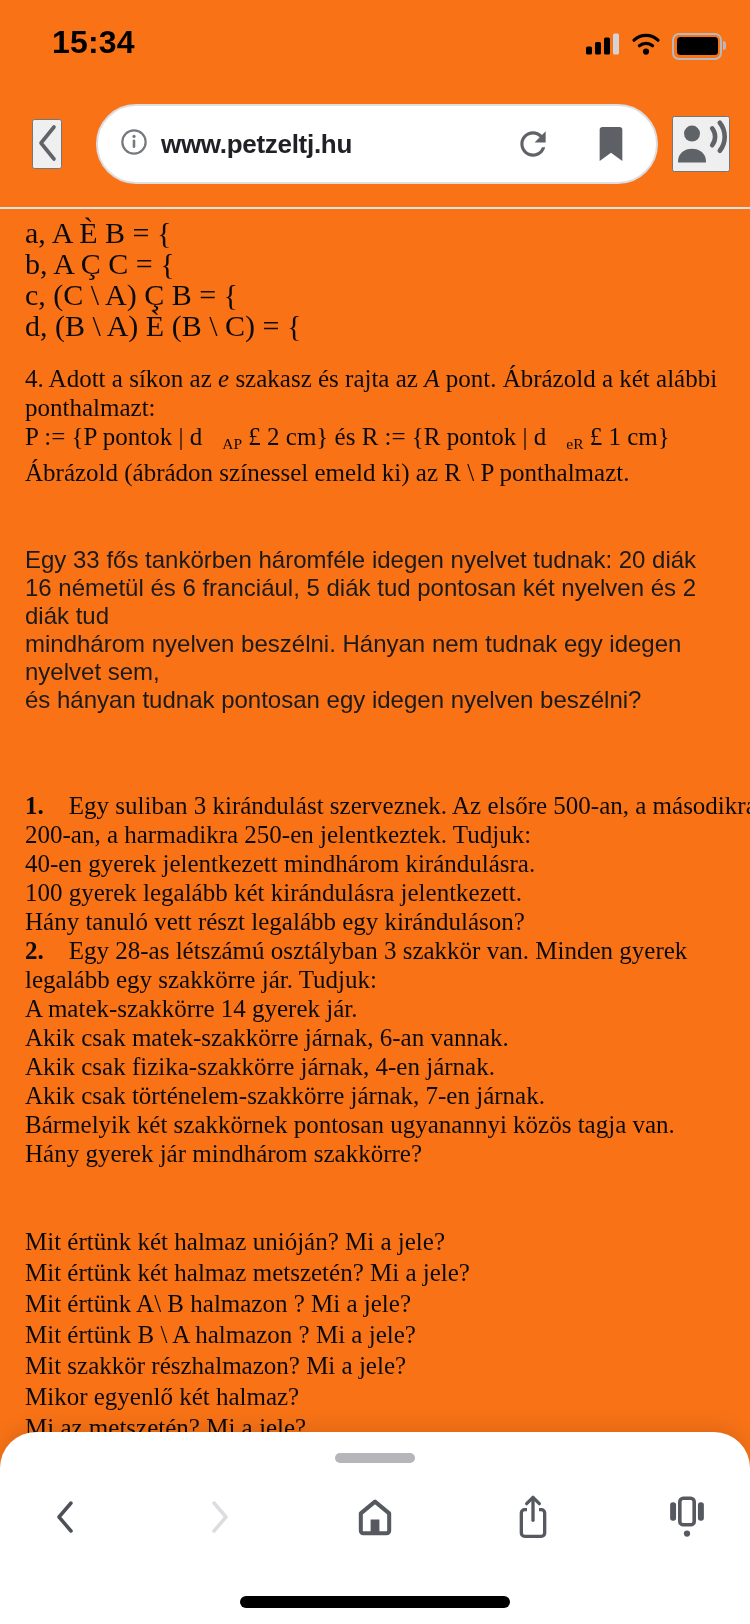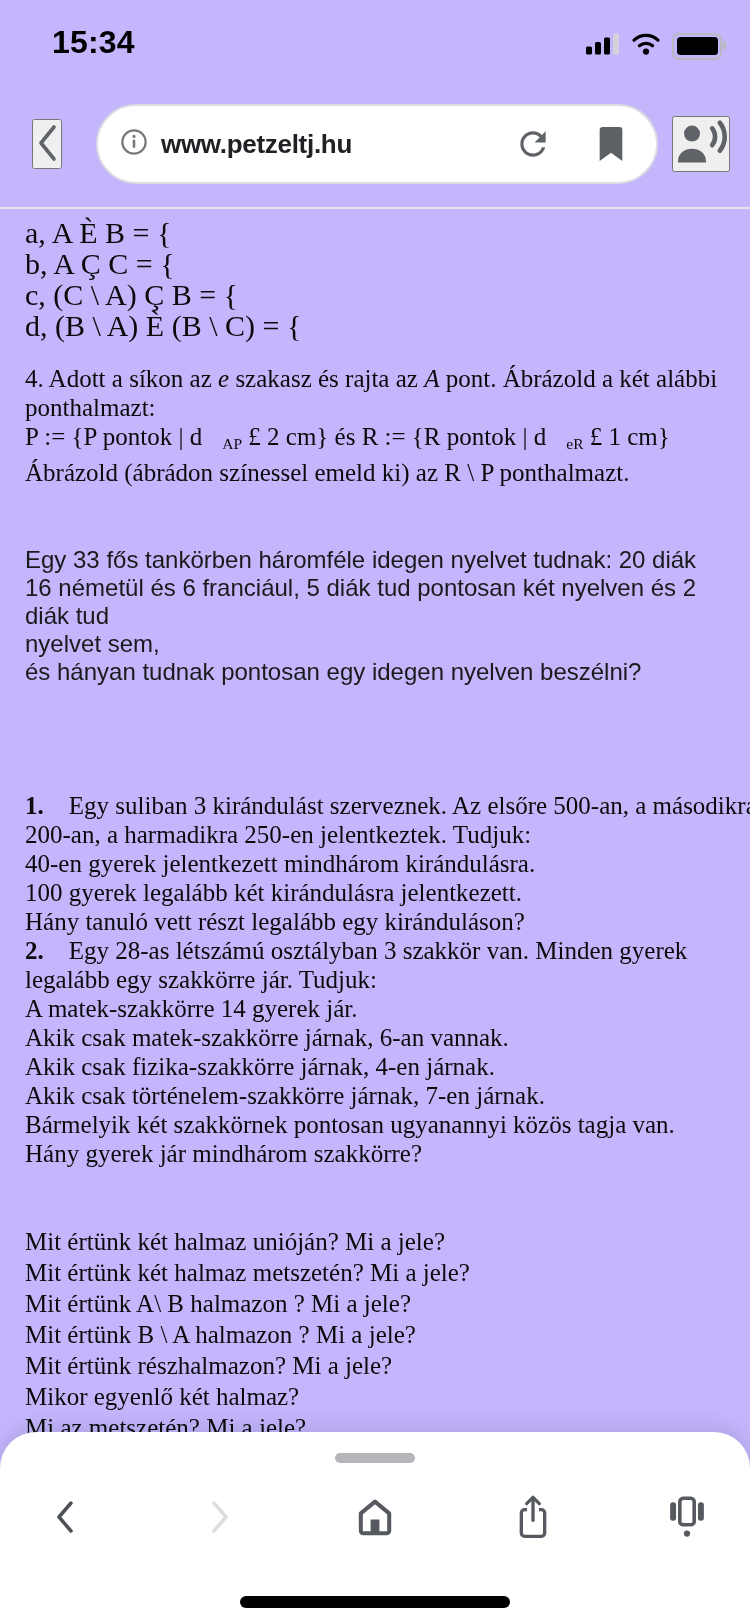--- a/index.html
+++ b/index.html
@@ -1,17 +1,17 @@
 <!DOCTYPE html>
 <html><head>
 <meta charset="utf-8">
 <style>
   html,body{margin:0;padding:0;}
   body{width:750px;height:1624px;background:#ffffff;font-family:"Liberation Sans","DejaVu Sans",sans-serif;overflow:hidden;position:relative;}
-  .screen{position:absolute;inset:0;background:#c4b5fd;}
+  .screen{position:absolute;inset:0;background:#f97316;}
 
   
   .status-bar{position:absolute;top:0;left:0;right:0;height:62px;}
   .status-time{position:absolute;left:52px;top:24px;font-size:32px;font-weight:700;color:#000;letter-spacing:0.2px;}
   .status-icons{position:absolute;right:28px;top:32px;display:flex;align-items:center;gap:9px;}
   .battery{position:relative;width:46px;height:23px;border:2px solid #b9b9bd;border-radius:7px;}
   .battery .fill{position:absolute;top:2.5px;left:2.5px;right:2.5px;bottom:2.5px;background:#000;border-radius:3.5px;}
   .battery .cap{position:absolute;right:-6px;top:6px;width:3.5px;height:9px;background:#b9b9bd;border-radius:0 3px 3px 0;}
 
   
@@ -130,20 +130,21 @@
       <div class="line"><span>4. Adott a síkon az </span><span class="s-i">e</span><span> szakasz és rajta az </span><span class="s-i">A</span><span> pont. Ábrázold a két alábbi</span></div>
       <div class="line"><span>ponthalmazt:</span></div>
       <div class="line"><span>P := {P pontok | d</span><span class="s-sub">AP</span><span> £ 2 cm} és R := {R pontok | d</span><span class="s-sub">eR</span><span> £ 1 cm}</span></div>
       <div class="line"><span>Ábrázold (ábrádon színessel emeld ki) az R \ P ponthalmazt.</span></div>
     </div>
 
   <div class="content-block sans blk-lang">
       <div class="line"><span>Egy 33 fős tankörben háromféle idegen nyelvet tudnak: 20 diák</span></div>
       <div class="line"><span>16 németül és 6 franciául, 5 diák tud pontosan két nyelven és 2</span></div>
       <div class="line"><span>diák tud</span></div>
+      <div class="line"><span>mindhárom nyelven beszélni. Hányan nem tudnak egy idegen</span></div>
       <div class="line"><span>nyelvet sem,</span></div>
       <div class="line"><span>és hányan tudnak pontosan egy idegen nyelven beszélni?</span></div>
     </div>
 
   <div class="content-block serif blk-problems">
       <div class="line"><span class="s-b">1.</span><span>    Egy suliban 3 kirándulást szerveznek. Az elsőre 500-an, a másodikra</span></div>
       <div class="line"><span>200-an, a harmadikra 250-en jelentkeztek. Tudjuk:</span></div>
       <div class="line"><span>40-en gyerek jelentkezett mindhárom kirándulásra.</span></div>
       <div class="line"><span>100 gyerek legalább két kirándulásra jelentkezett.</span></div>
       <div class="line"><span>Hány tanuló vett részt legalább egy kiránduláson?</span></div>
@@ -155,21 +156,21 @@
       <div class="line"><span>Akik csak történelem-szakkörre járnak, 7-en járnak.</span></div>
       <div class="line"><span>Bármelyik két szakkörnek pontosan ugyanannyi közös tagja van.</span></div>
       <div class="line"><span>Hány gyerek jár mindhárom szakkörre?</span></div>
     </div>
 
   <div class="content-block serif blk-questions">
       <div class="line"><span>Mit értünk két halmaz unióján? Mi a jele?</span></div>
       <div class="line"><span>Mit értünk két halmaz metszetén? Mi a jele?</span></div>
       <div class="line"><span>Mit értünk A\ B halmazon ? Mi a jele?</span></div>
       <div class="line"><span>Mit értünk B \ A halmazon ? Mi a jele?</span></div>
-      <div class="line"><span>Mit értünk részhalmazon? Mi a jele?</span></div>
+      <div class="line"><span>Mit szakkör részhalmazon? Mi a jele?</span></div>
       <div class="line"><span>Mikor egyenlő két halmaz?</span></div>
       <div class="line"><span>Mi az metszetén? Mi a jele?</span></div>
       <div class="line"><span>Mit értünk valódi részhalmazon?</span></div>
     </div>
 
   <div class="toolbar">
     <div class="drag-handle"></div>
 
     <button class="tb-btn tb-back">
       <span>

